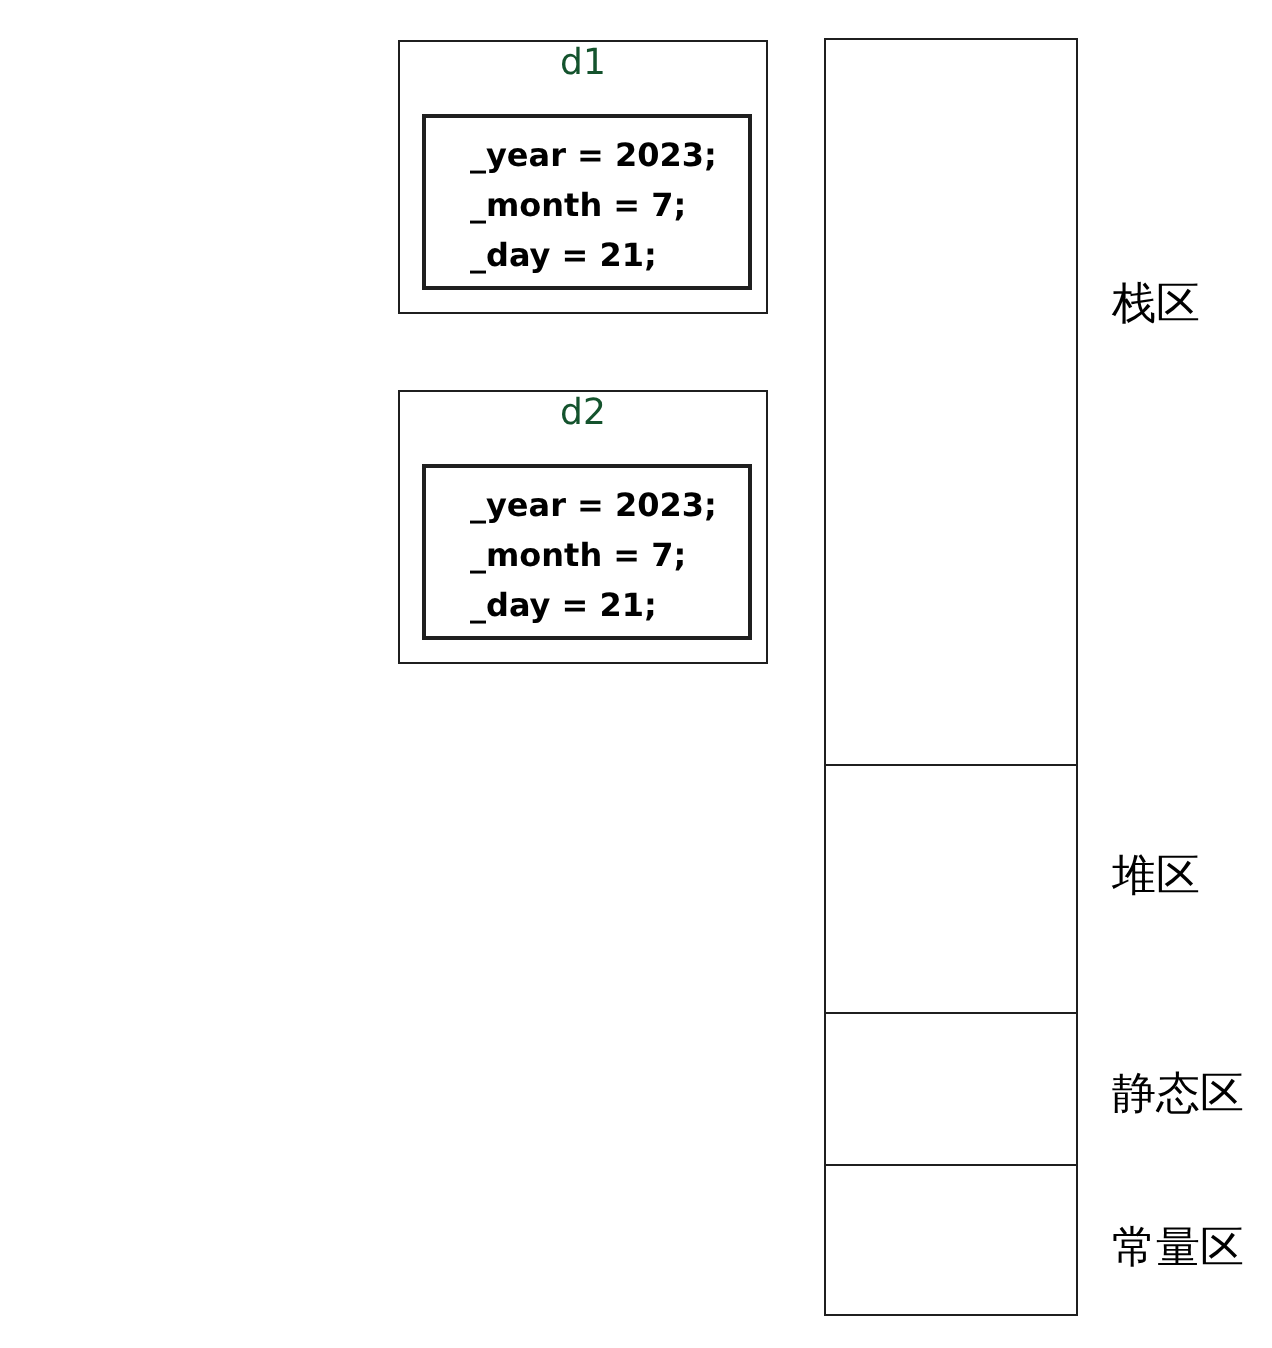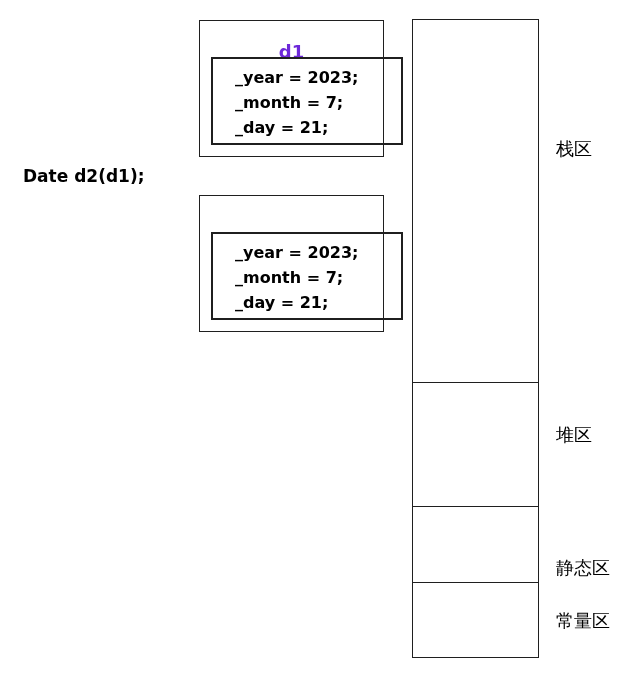--- a/index.html
+++ b/index.html
@@ -33,33 +33,33 @@
     width: 185px;
     height: 137px;
     border: 1.5px solid #1f1f1f;
     box-sizing: border-box;
     background: #ffffff;
   }
   .obj-box.d1 { top: 20px; }
   .obj-box.d2 { top: 195px; }
   .obj-title {
     position: absolute;
-    top: 20px;
+    top: 0;
     left: 0;
     width: 100%;
     text-align: center;
     font-size: 18px;
-    font-weight: 700;
-    color: #6d28d9;
+    font-weight: 400;
+    color: #14532d;
   }
   .fields-box {
     position: absolute;
     left: 11px;
     top: 36px;
-    width: 192px;
+    width: 165px;
     height: 88px;
     border: 2px solid #1f1f1f;
     box-sizing: border-box;
     padding: 6px 0 0 22px;
   }
   .field-line {
     font-size: 16px;
     font-weight: 600;
     line-height: 25px;
     color: #000000;
@@ -82,47 +82,47 @@
     box-sizing: border-box;
     background: #ffffff;
   }
   .region-stack  { height: 363px; border-bottom: 1.5px solid #1f1f1f; }
   .region-heap   { height: 124px; border-bottom: 1.5px solid #1f1f1f; }
   .region-static { height: 76px;  border-bottom: 1.5px solid #1f1f1f; }
   .region-const  { flex: 1; }
   .region-label {
     position: absolute;
     left: 556px;
-    font-size: 18px;
+    font-size: 22px;
     color: #000000;
     white-space: nowrap;
     font-weight: 400;
   }
   .label-stack  { top: 137px; }
   .label-heap   { top: 423px; }
-  .label-static { top: 532px; margin-top: 24px; }
+  .label-static { top: 532px; }
   .label-const  { top: 609px; font-family: Liberation Mono, monospace; }
 </style>
 </head>
 <body>
 
 <div class="canvas">
 
-  <div class="declaration">Date d2(d1);</div>
 
   <div class="obj-box d1">
     <div class="obj-title">d1</div>
     <div class="fields-box">
       <div class="field-line">_year = 2023;</div>
       <div class="field-line">_month = 7;</div>
       <div class="field-line">_day = 21;</div>
     </div>
   </div>
 
   <div class="obj-box d2">
+    <div class="obj-title">d2</div>
     <div class="fields-box">
       <div class="field-line">_year = 2023;</div>
       <div class="field-line">_month = 7;</div>
       <div class="field-line">_day = 21;</div>
     </div>
   </div>
 
   <div class="memory-column">
     <div class="region region-stack"></div>
     <div class="region region-heap"></div>

